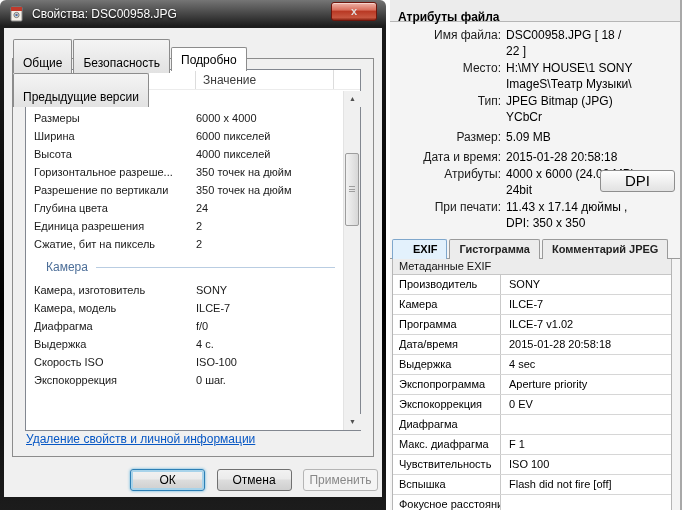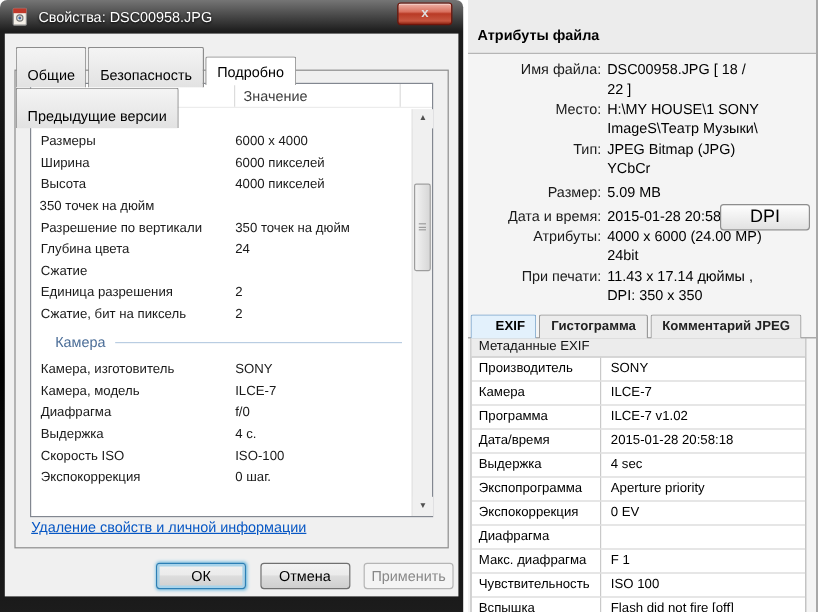--- a/index.html
+++ b/index.html
@@ -71,21 +71,21 @@
     font-size:12px; text-align:center; line-height:20px; color:#000;
     border:1px solid #707070; border-radius:3px;
     background:linear-gradient(#f2f2f2,#ebebeb 45%,#dddddd 50%,#cfcfcf); cursor:default; }
   .btn.focused { border:1px solid #2c7fb5; box-shadow:0 0 0 2px #a8d3ea inset,0 0 3px #57b0dc; }
   .btn.disabled { border:1px solid #b5b5b5; background:#f4f4f4; color:#888; }
 
   
   .attrs-panel { position:absolute; left:390px; top:0; width:292px; height:510px;
     background:#f4f4f4; border-right:2px solid #a8a8a8; font-size:12px; }
   .attrs-header { height:22px; background:#ececec; border-bottom:1px solid #b5b5b5;
-    font-weight:bold; color:#000; padding:22px 8px; font-size:12px; }
+    font-weight:bold; color:#000; padding:10px 8px; font-size:12px; }
   .info-rows { padding:5px 4px 2px 0; }
   .info-row { display:flex; line-height:16px; margin-bottom:1px; }
   .info-row:nth-child(4), .info-row:nth-child(5) { margin-top:4px; }
   .info-label { width:116px; text-align:right; padding-right:5px; color:#1a1a1a;
     white-space:nowrap; flex:none; }
   .info-value { flex:1; color:#000; padding-right:38px; }
   .dpi-btn { position:absolute; right:5px; top:134px; padding:1px 24px 2px;
     font-size:15px; border:1px solid #8e8e8e; border-radius:3px; color:#000;
     background:linear-gradient(#fefefe,#e2e2e2); cursor:default;margin-top:36px; }
 
@@ -155,33 +155,30 @@
             </div>
             <div class="prop-row">
               <div class="pr-name">Ширина</div>
               <div class="pr-value">6000 пикселей</div>
             </div>
             <div class="prop-row">
               <div class="pr-name">Высота</div>
               <div class="pr-value">4000 пикселей</div>
             </div>
             <div class="prop-row">
+              <div class="pr-name">Горизонтальное разреше...</div>
               <div class="pr-value">350 точек на дюйм</div>
             </div>
             <div class="prop-row">
               <div class="pr-name">Разрешение по вертикали</div>
               <div class="pr-value">350 точек на дюйм</div>
             </div>
             <div class="prop-row">
               <div class="pr-name">Глубина цвета</div>
               <div class="pr-value">24</div>
-            </div>
-            <div class="prop-row">
-              <div class="pr-name">Сжатие</div>
-              <div class="pr-value"></div>
             </div>
             <div class="prop-row">
               <div class="pr-name">Единица разрешения</div>
               <div class="pr-value">2</div>
             </div>
             <div class="prop-row">
               <div class="pr-name">Сжатие, бит на пиксель</div>
               <div class="pr-value">2</div>
             </div>
           <div class="group-header">

